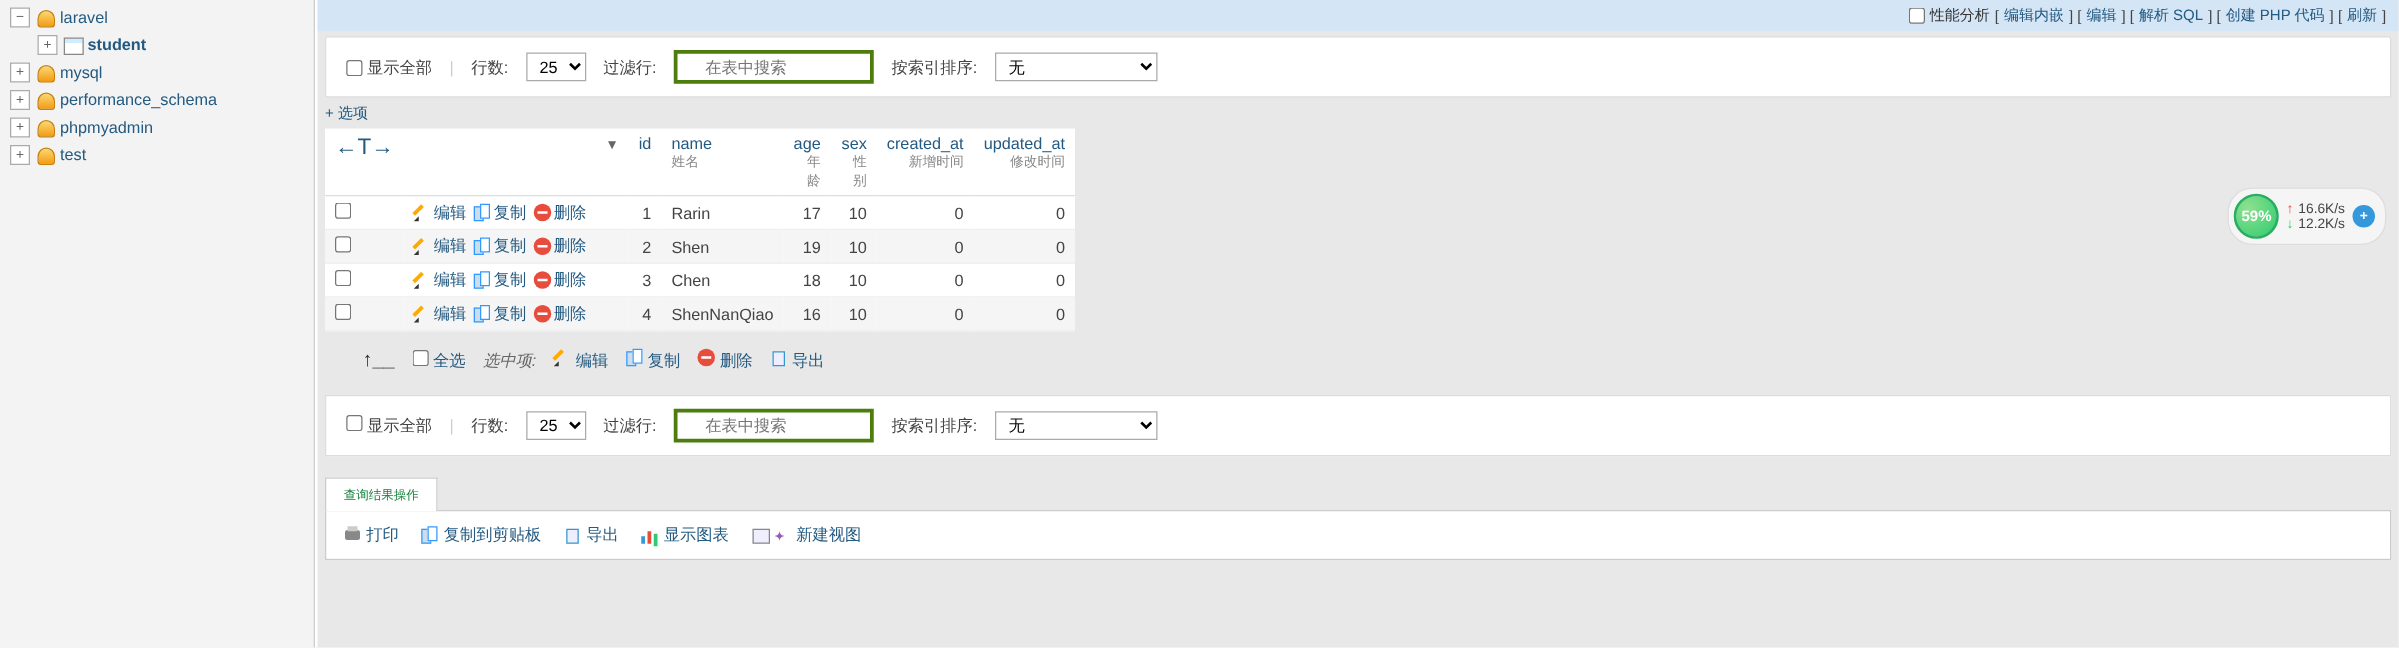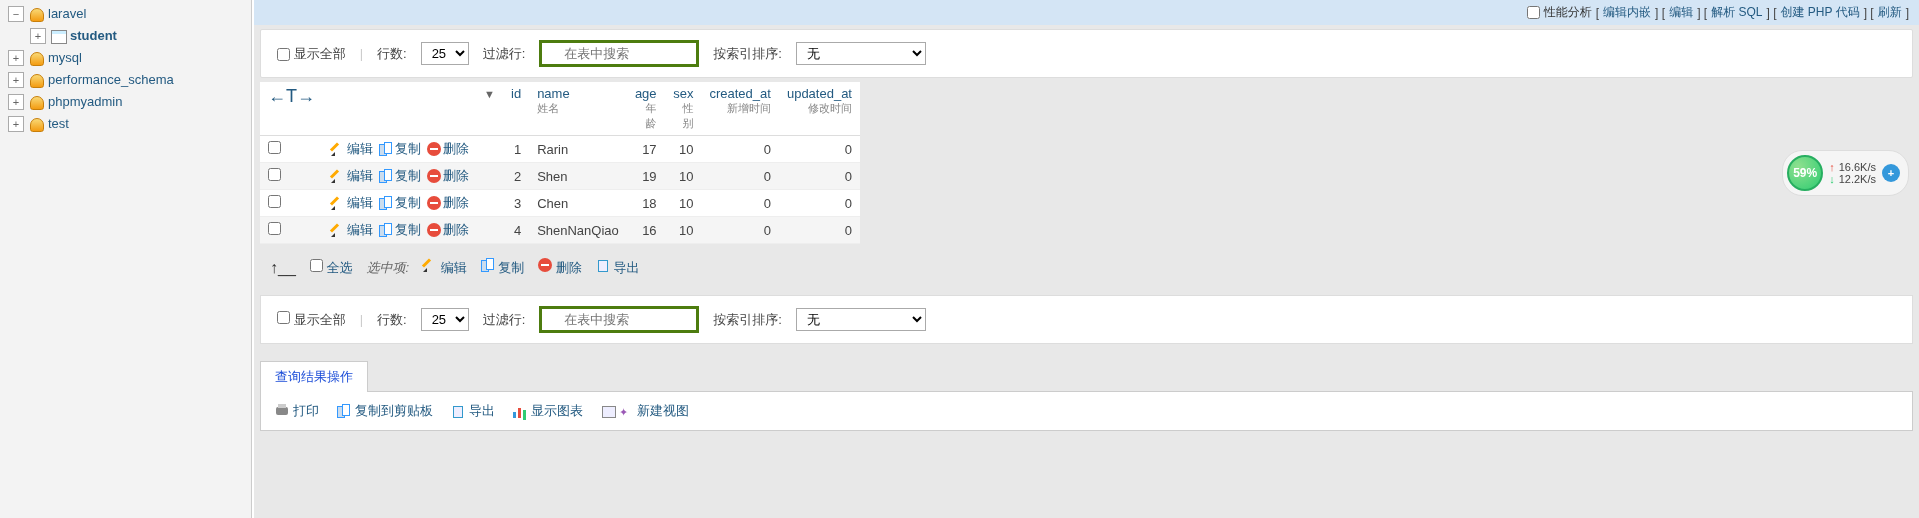--- a/index.html
+++ b/index.html
@@ -53,37 +53,37 @@
 .i-delete::before { content:""; position:absolute; left:3px; top:6px; width:8px; height:2px; background:#fff; }
 .i-export { position:relative; }
 .i-export::before { content:""; position:absolute; left:2px; top:2px; width:8px; height:10px; border:1px solid #39c; background:#eef; }
 .i-db { width:14px; height:14px; position:relative; }
 .i-db::before { content:""; position:absolute; left:1px; top:1px; width:12px; height:12px; border-radius:50% 50% 20% 20%; background:linear-gradient(#f9d976,#f39c12); border:1px solid #c87f0a; }
 .i-table { position:relative; }
 .i-table::before { content:""; position:absolute; width:14px; height:12px; top:1px; border:1px solid #888; background:linear-gradient(#cef 3px,#fff 3px); }
 .i-new { position:relative; }
 .i-new::before { content:""; position:absolute; width:12px; height:12px; top:1px; left:1px; background:#fa0; border-radius:2px; }
 .i-new::after { content:"✦"; position:absolute; font-size:10px; color:#fff; left:3px; top:0; }
-.i-arrow-turn { font-size:16px; color:#333; font-weight:normal; }
+.i-arrow-turn { font-size:16px; color:#333; font-weight:bold;margin-left:20px; }
 .i-print { position:relative; }
 .i-print::before { content:""; position:absolute; width:12px; height:8px; top:3px; left:1px; background:#888; border-radius:2px; }
 .i-print::after { content:""; position:absolute; width:8px; height:4px; top:0; left:3px; background:#ccc; }
 .i-chart::before { content:""; position:absolute; width:3px; height:6px; bottom:0; left:0; background:#3498db; }
 .i-chart::after { content:""; position:absolute; width:3px; height:10px; bottom:0; left:5px; background:#e74c3c; box-shadow:5px 2px 0 0 #2ecc71; }
 .i-chart { position:relative; }
 .i-view { position:relative; }
 .i-view::before { content:""; position:absolute; width:12px; height:10px; top:2px; left:1px; border:1px solid #888; background:#eef; }
 .i-lightning::before { content:"✦"; font-size:11px; color:#9b59b6; }
 
 .bulk-row { display:flex; align-items:center; gap:14px; margin:8px 6px 12px 6px; padding:6px 10px; }
 
 .bottom-controls { background:#fff; margin:6px; padding:10px 16px; display:flex; align-items:center; gap:14px; border:1px solid #ddd; }
 
 .result-ops { margin:16px 6px 6px 6px; }
-.result-title { display:inline-block; background:#fff; border:1px solid #ccc; border-bottom:none; padding:6px 14px; font-size:13px; color:#1d4ed8; position:relative; top:1px; z-index:2; }
+.result-title { display:inline-block; background:#fff; border:1px solid #ccc; border-bottom:none; padding:6px 14px; font-size:10px; color:#15803d; position:relative; top:1px; z-index:2; }
 .result-body { background:#ffffff; border:1px solid #ccc; padding:10px 14px; display:flex; gap:18px; }
 .result-body a { display:inline-flex; align-items:center; gap:4px; }
 
 .net-badge { position:absolute; right:10px; top:150px; display:flex; align-items:center; background:#f5f5f5; border:1px solid #ddd; border-radius:20px; padding:4px 8px 4px 4px; gap:6px; font-size:11px; }
 .net-circle { width:36px; height:36px; border-radius:50%; background:radial-gradient(circle at 30% 30%, #8fe08f, #2ecc71); display:flex; align-items:center; justify-content:center; color:#fff; font-weight:bold; font-size:12px; border:2px solid #27ae60; }
 .net-arrows { display:flex; flex-direction:column; gap:0; line-height:1.1; }
 .net-arrows .up::before { content:"↑"; color:#e74c3c; font-weight:bold; margin-right:4px; }
 .net-arrows .down::before { content:"↓"; color:#2ecc71; font-weight:bold; margin-right:4px; }
 .net-plus { width:18px; height:18px; border-radius:50%; background:#3498db; color:#fff; display:flex; align-items:center; justify-content:center; font-weight:bold; }
 </style>
@@ -157,20 +157,21 @@
     <label><input type="checkbox" style=""> <span>显示全部</span></label>
     <span class="sep">|</span>
     <span>行数:</span>
     <select><option>25</option></select>
     <span>过滤行:</span>
     <input type="text" style="width: 160px;" placeholder="在表中搜索">
     <span>按索引排序:</span>
     <select style="width:130px"><option>无</option></select>
   </div>
 
+  <div class="options"><a>+ 选项</a></div>
 
   <div class="table-wrap">
     <table>
       <thead>
         <tr>
           <th style="width:24px"><span style="font-size:18px;">←T→</span></th>
           <th class="th-actions" style="text-align:right"><span class="sort-ind">▼</span></th>
           <th><a>id</a><span class="sub"></span></th>
           <th><a>name</a><span class="sub">姓名</span></th>
           <th class="num"><a>age</a><span class="sub">年龄</span></th>

